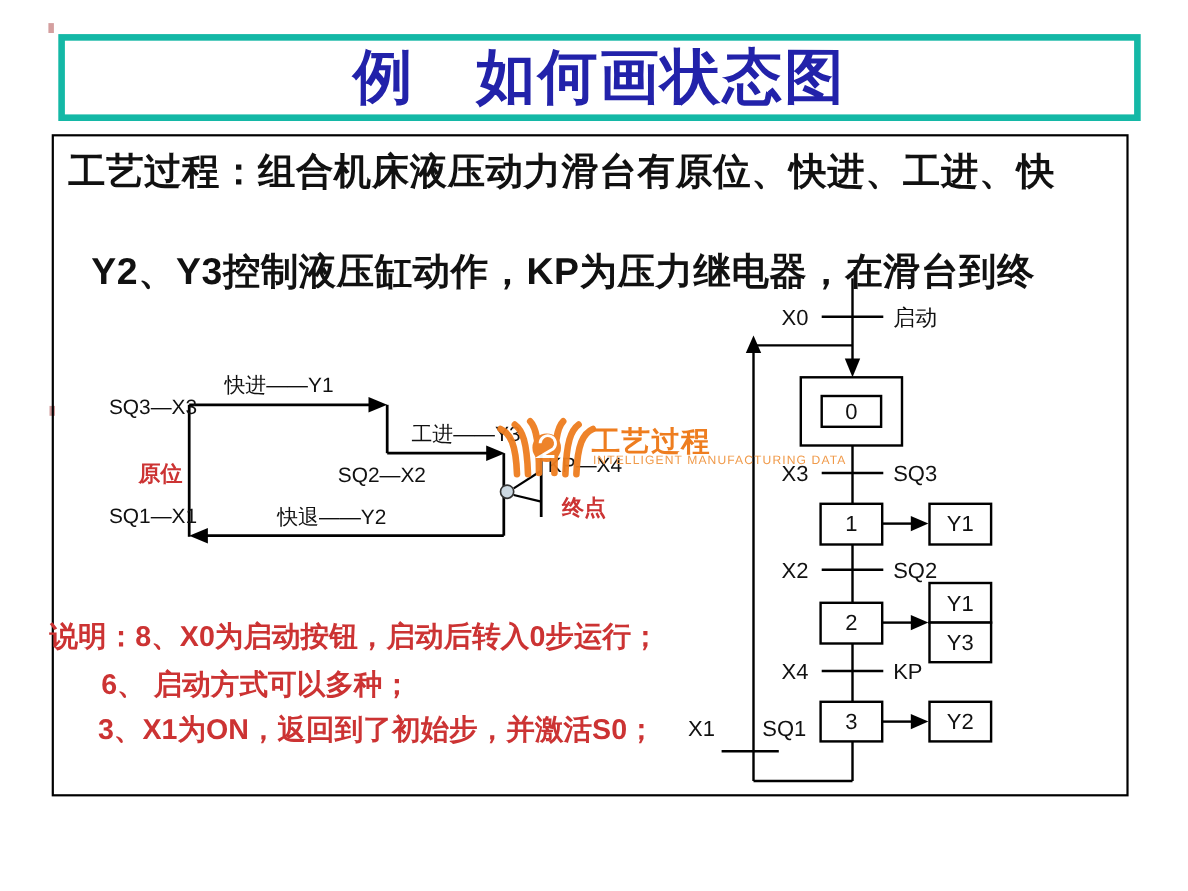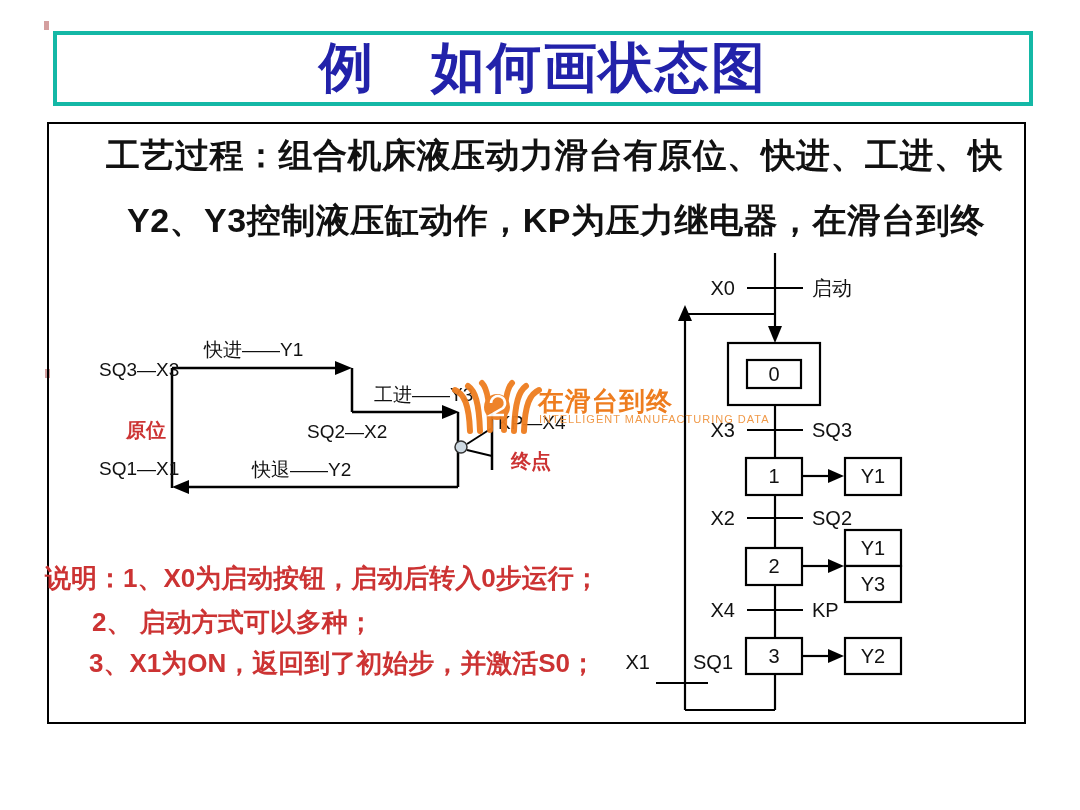--- a/index.html
+++ b/index.html
@@ -1,25 +1,25 @@
 <!DOCTYPE html>
 <html><head>
 <meta charset="utf-8">
 <style>
   html,body{margin:0;padding:0;background:#fff;}
   #page{position:relative;width:1080px;height:810px;background:#ffffff;overflow:hidden;
         font-family:"Liberation Sans",sans-serif;}
   .abs{position:absolute;}
-  #title-box{left:53px;top:31px;width:972px;height:67px;border:4px solid #14b8a6;
+  #title-box{left:53px;top:31px;width:972px;height:67px;border:6px solid #14b8a6;
              display:flex;align-items:center;justify-content:center;}
   #title-text{font-family:"Liberation Serif",serif;font-weight:bold;font-size:54px;
               color:#2222aa;letter-spacing:2px;white-space:nowrap;}
   #content-box{left:47px;top:122px;width:975px;height:598px;border:2px solid #000;}
   .para-line{position:absolute;font-size:34px;font-weight:600;color:#111;
-             white-space:nowrap;letter-spacing:0.5px;margin-left:44px;}
+             white-space:nowrap;letter-spacing:0.5px;}
   .note-line{position:absolute;font-size:26px;font-weight:600;color:#cc3333;white-space:nowrap;}
   svg text{font-family:"Liberation Sans",sans-serif;}
   .diag-label{font-size:20px;fill:#111;}
   .motion-label{font-size:19px;fill:#111;}
   .red-label{font-size:20px;font-weight:bold;fill:#cc3333;}
   .wm-name{position:absolute;left:538px;top:384px;font-size:26px;font-weight:bold;
            color:#ee7d1f;letter-spacing:1px;white-space:nowrap;}
   .wm-tag{position:absolute;left:539px;top:413px;font-size:11px;font-weight:normal;
           color:#f09a4a;letter-spacing:1px;white-space:nowrap;}
   .artifact{position:absolute;width:5px;height:9px;background:rgba(176,80,80,0.55);}
@@ -32,24 +32,24 @@
   <div class="artifact" style="left:44px;top:21px;"></div>
   <div class="artifact" style="left:45px;top:369px;"></div>
 
   <div id="title-box" class="abs">
     <span id="title-text">例　如何画状态图</span>
   </div>
 
   <div id="content-box" class="abs"></div>
 
   <div class="para-line" style="left:62px;top:133px;">工艺过程：组合机床液压动力滑台有原位、快进、工进、快</div>
-  <div class="para-line" style="left:83px;top:198px;">Y2、Y3控制液压缸动作，KP为压力继电器，在滑台到终</div>
+  <div class="para-line" style="left:83px;top:224px;">Y2、Y3控制液压缸动作，KP为压力继电器，在滑台到终</div>
 
-  <div class="note-line" style="left:45px;top:561px;">说明：1、X0为启动按钮，启动后转入0步运行；</div>
-  <div class="note-line" style="left:92px;top:605px;">2、 启动方式可以多种；</div>
+  <div class="note-line" style="left:45px;top:561px;">说明：8、X0为启动按钮，启动后转入0步运行；</div>
+  <div class="note-line" style="left:92px;top:605px;">6、 启动方式可以多种；</div>
   <div class="note-line" style="left:89px;top:646px;">3、X1为ON，返回到了初始步，并激活S0；</div>
 
   <svg class="abs" style="left:0;top:0;" width="1080" height="810" viewBox="0 0 1080 810">
 
     <g stroke="#000" stroke-width="2.5" fill="none">
       <line x1="172" y1="368" x2="344" y2="368"></line>
       <line x1="352" y1="368" x2="352" y2="412"></line>
       <line x1="352" y1="412" x2="450" y2="412"></line>
       <line x1="458" y1="412" x2="458" y2="487"></line>
       <line x1="458" y1="487" x2="180" y2="487"></line>
@@ -138,16 +138,16 @@
         <path d="M490,430 C490,400 487,388 482,383" stroke-width="6"></path>
         <path d="M524,431 C525,404 530,394 539,390" stroke-width="6"></path>
         <path d="M514,431 C515,402 519,391 526,386" stroke-width="6"></path>
         <path d="M504,430 C504,400 507,388 512,383" stroke-width="6"></path>
       </g>
       <circle cx="497" cy="407" r="13" fill="#ee7d1f"></circle>
       <path d="M491,403 a7,7 0 1 1 12,5 l-12,7 l13,0" stroke="#ffffff" stroke-width="2.6" fill="none"></path>
     </g>
   </svg>
 
-  <div class="wm-name">在滑台到终</div>
+  <div class="wm-name">工艺过程</div>
   <div class="wm-tag">INTELLIGENT MANUFACTURING DATA</div>
 
 </div>
 
 </body></html>

